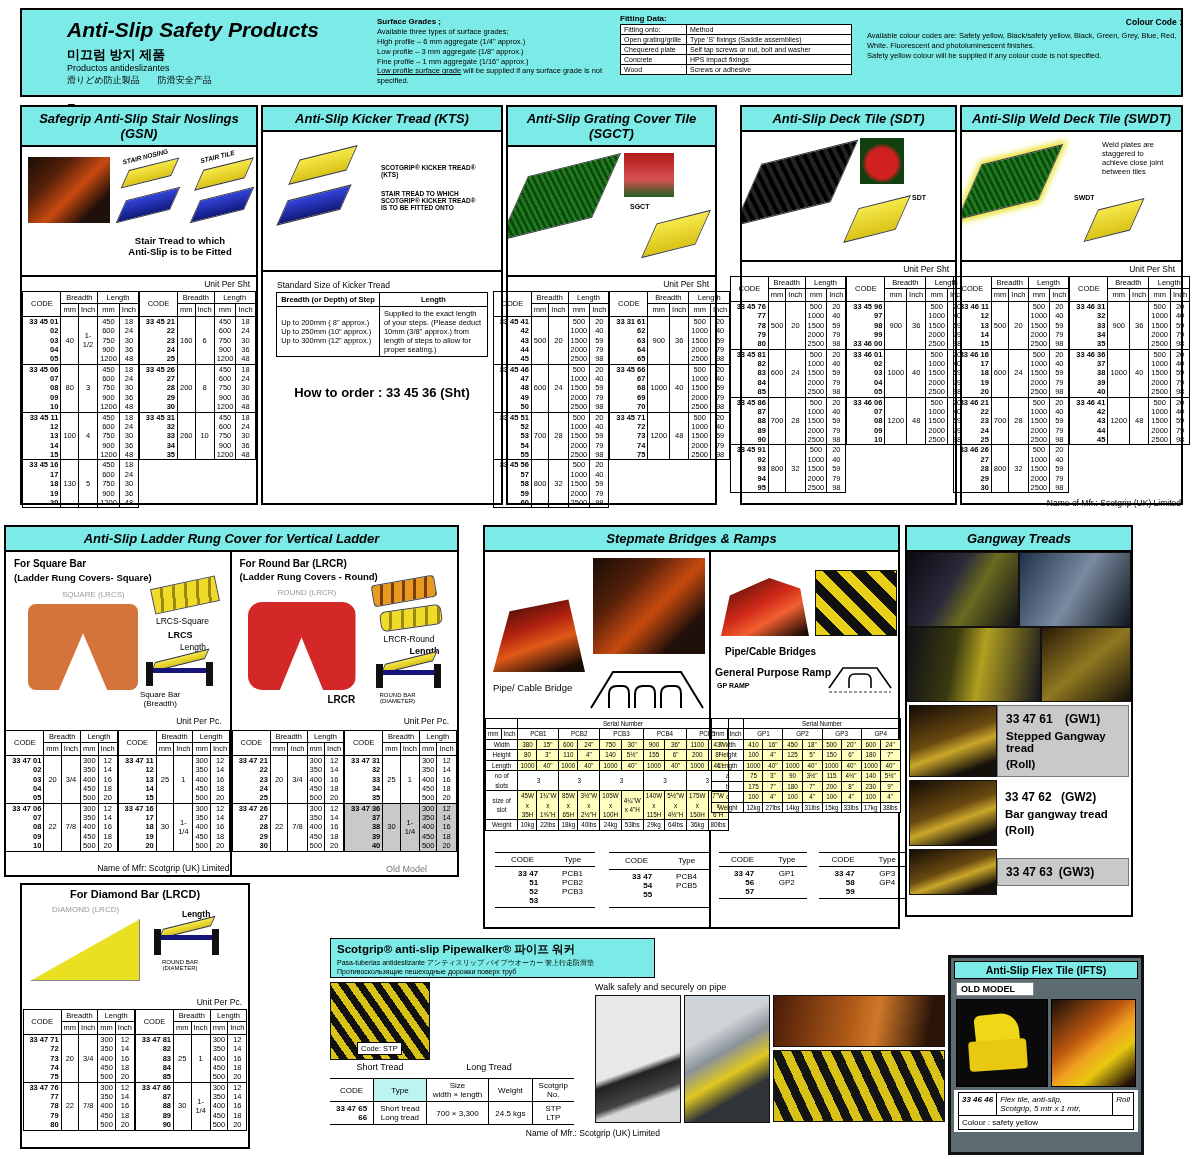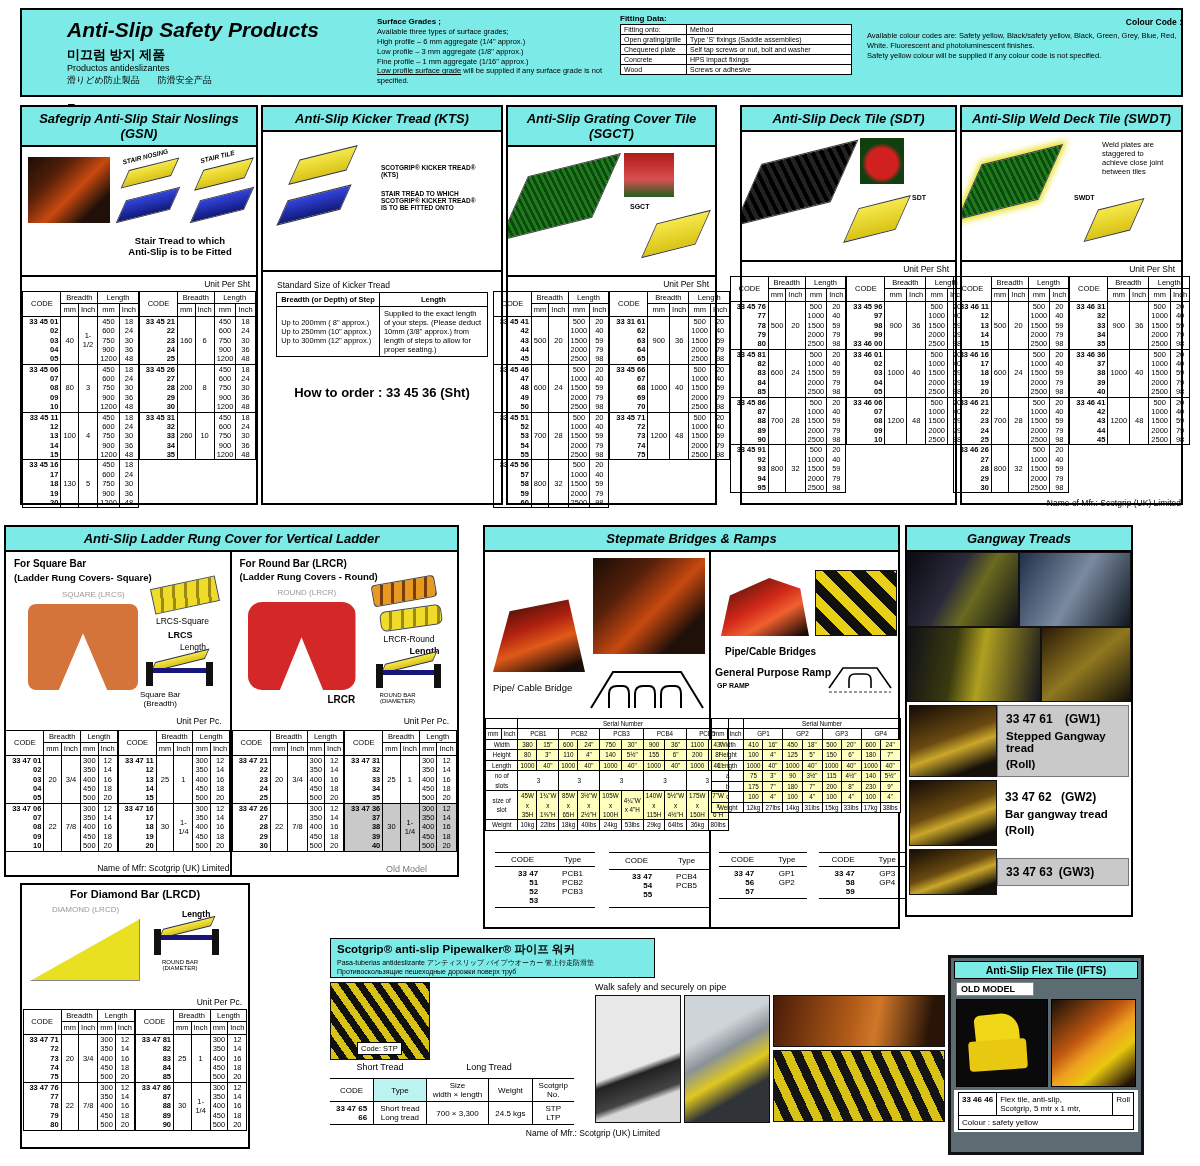--- a/index.html
+++ b/index.html
@@ -127,21 +127,21 @@
   .walknote { font-size:9px; margin-bottom:3px; }
   .pw-rphotos { display:flex; gap:3px; }
   .rphoto { height:128px; border:1px solid #111; }
 
   #flex { left:948px; top:955px; width:196px; height:200px; border:3px solid #111; background:#5d6b72; }
   #flex .ft-title { background:#7ceae6; border:1px solid #000; margin:3px; text-align:center; font-weight:bold; font-size:10.5px; padding:2px; }
   #flex .oldm { background:#fff; border:1px solid #888; width:78px; font-size:9px; font-weight:bold; padding:1px 4px; margin-left:5px; }
   #flex .ft-photos { display:flex; gap:3px; margin:3px 5px; }
   #flex .ft-bottom { background:#fff; margin:0 3px 3px 3px; padding:2px 4px; font-size:8px; }
   .ft-row { display:flex; border:1px solid #000; }
-  .ft-row > div { padding:2px 3px; }
+  .ft-row > div { padding:2px 3px;font-style:italic; }
   .ft-code { font-weight:bold; border-right:1px solid #000; white-space:nowrap; }
   .ft-desc { flex:1; border-right:1px solid #000; }
   .ft-colour { border-top:none; font-size:8px; padding:2px 3px; border:1px solid #000; border-top:0; }
 </style>
 </head>
 <body>
 
 <div id="page">
 
   <div class="box" id="hdr">

